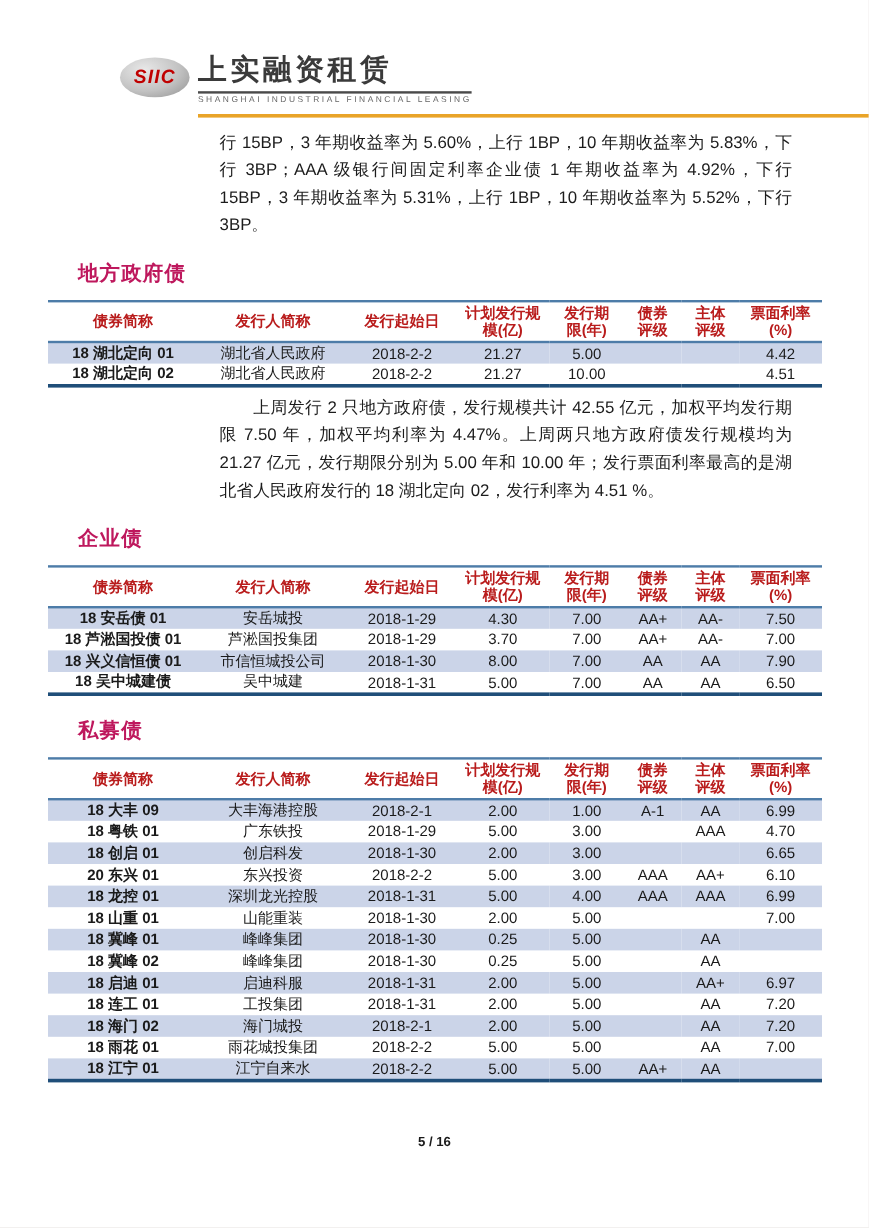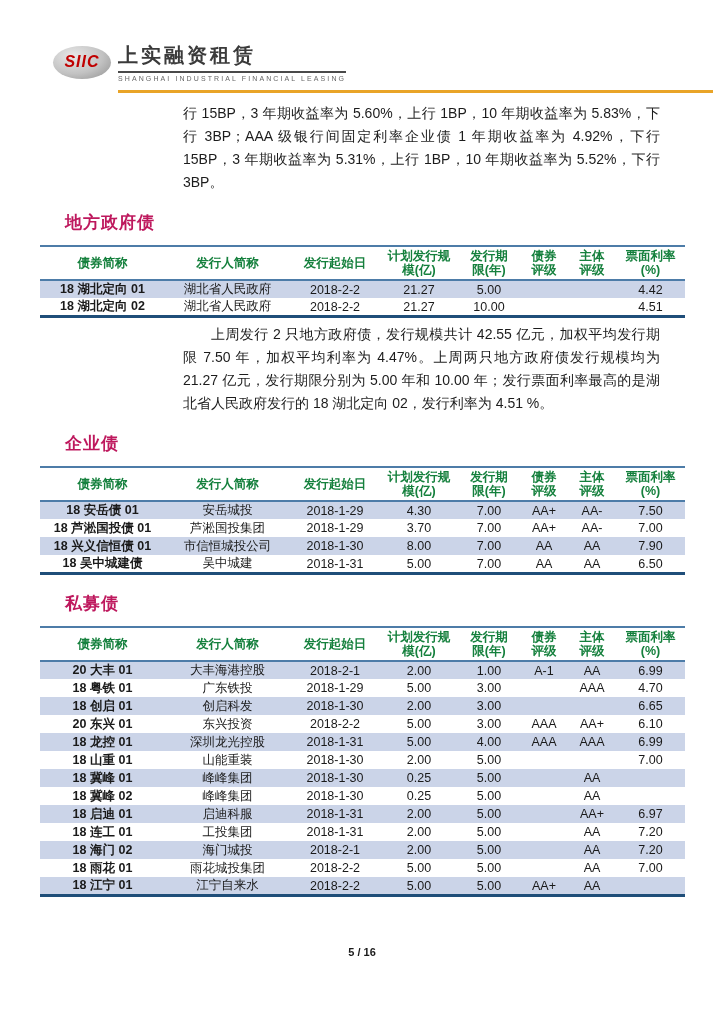--- a/index.html
+++ b/index.html
@@ -10,36 +10,36 @@
     position: relative;
     width: 724px;
     height: 1023px;
     margin: 0 auto;
     background: #ffffff;
     overflow: hidden;
     color: #1a1a1a;
   }
 
   
-  .hdr { padding: 42px 0 0 53px; }
+  .hdr { padding: 42px 0 0 100px; }
   .logo { display: flex; align-items: center; gap: 7px; }
   .logo-mark {
     width: 58px; height: 33px;
     border-radius: 50%;
     background: radial-gradient(ellipse at 35% 30%, #e8e8e8 0%, #c2c2c2 55%, #8f8f8f 100%);
     display: flex; align-items: center; justify-content: center;
     flex: 0 0 auto;
   }
   .logo-mark span {
     color: #c00000; font-weight: bold; font-style: italic;
     font-size: 16px; letter-spacing: 1px;
   }
   .logo-text { display: flex; flex-direction: column; }
   .logo-cn {
-    font-size: 20px; font-weight: 600; color: #3a3a3a;
+    font-size: 24px; font-weight: 600; color: #3a3a3a;
     letter-spacing: 3px; border-bottom: 2px solid #4a4a4a; padding-bottom: 2px;
   }
   .logo-en {
     font-size: 7px; color: #666; letter-spacing: 2.1px; margin-top: 2px;
     white-space: nowrap;
   }
   .gold-rule {
     margin: 8px 0 0 65px;
     width: 595px; height: 3px;
     background: #e9a428;
@@ -65,21 +65,21 @@
     width: 645px;
     border-collapse: collapse;
     table-layout: fixed;
     border-top: 2px solid #4d7ca8;
     border-bottom: 3px solid #1f4e79;
     font-size: 12.5px;
   }
   table.tbl thead tr { border-bottom: 2px solid #4d7ca8; }
   table.tbl th {
     height: 34px; font-weight: bold; text-align: center;
-    vertical-align: middle; padding: 0; color: #15803d;
+    vertical-align: middle; padding: 0; color: #b91c1c;
   }
   table.tbl th span { display: inline-block; line-height: 14px; }
   table.tbl td { height: 18px; padding: 0; vertical-align: middle; text-align: center; }
   table.tbl tbody tr:nth-child(odd) { background: #cbd4e8; }
 
   .c0 { width: 125px; }
   .c1 { width: 125px; }
   .c2 { width: 90px; }
   .c3 { width: 78px; margin-left: 32px; }
   .c4 { width: 62px; }
@@ -232,21 +232,21 @@
               <th class="c2"><span>发行起始日</span></th>
               <th class="c3"><span>计划发行规模(亿)</span></th>
               <th class="c4"><span>发行期限(年)</span></th>
               <th class="c5"><span>债券评级</span></th>
               <th class="c6"><span>主体评级</span></th>
               <th class="c7"><span>票面利率(%)</span></th>
             </tr>
           </thead>
       <tbody>
             <tr>
-              <td class="c0">20 大丰 01</td>
+              <td class="c0">18 大丰 09</td>
               <td class="c1">大丰海港控股</td>
               <td class="c2">2018-2-1</td>
               <td class="c3">2.00</td>
               <td class="c4">1.00</td>
               <td class="c5">A-1</td>
               <td class="c6">AA</td>
               <td class="c7">6.99</td>
             </tr>
             <tr>
               <td class="c0">18 粤铁 01</td>

